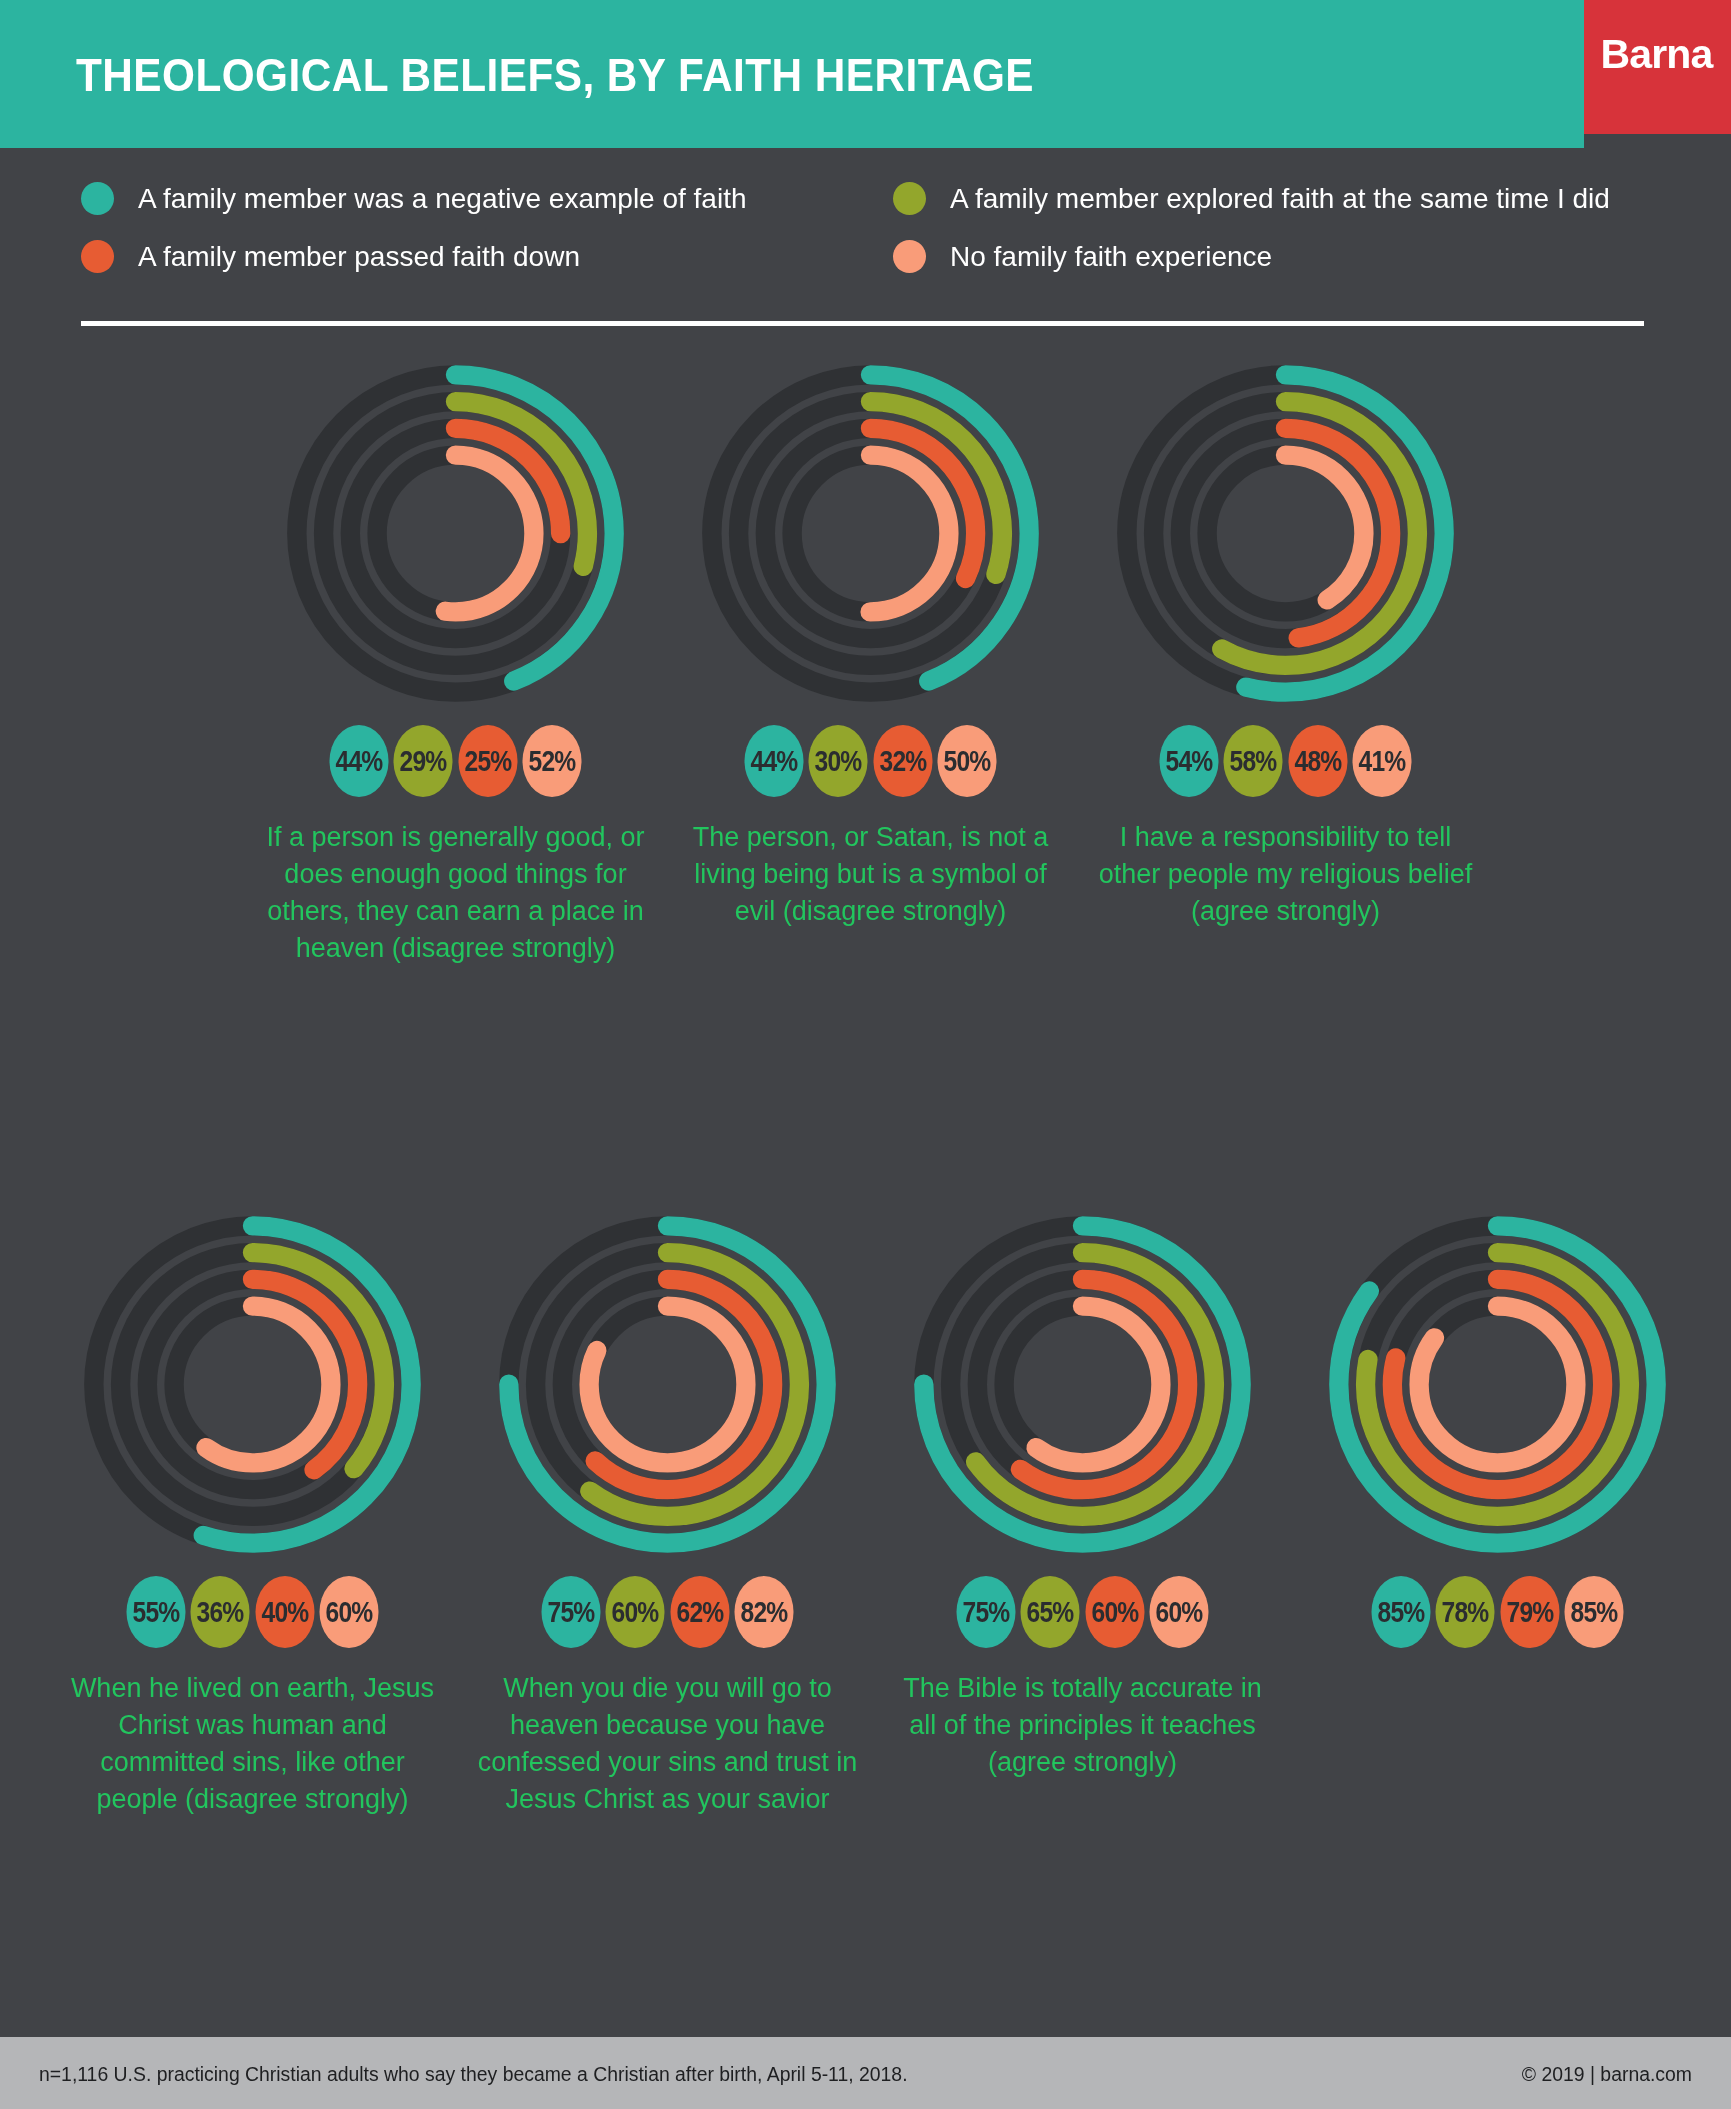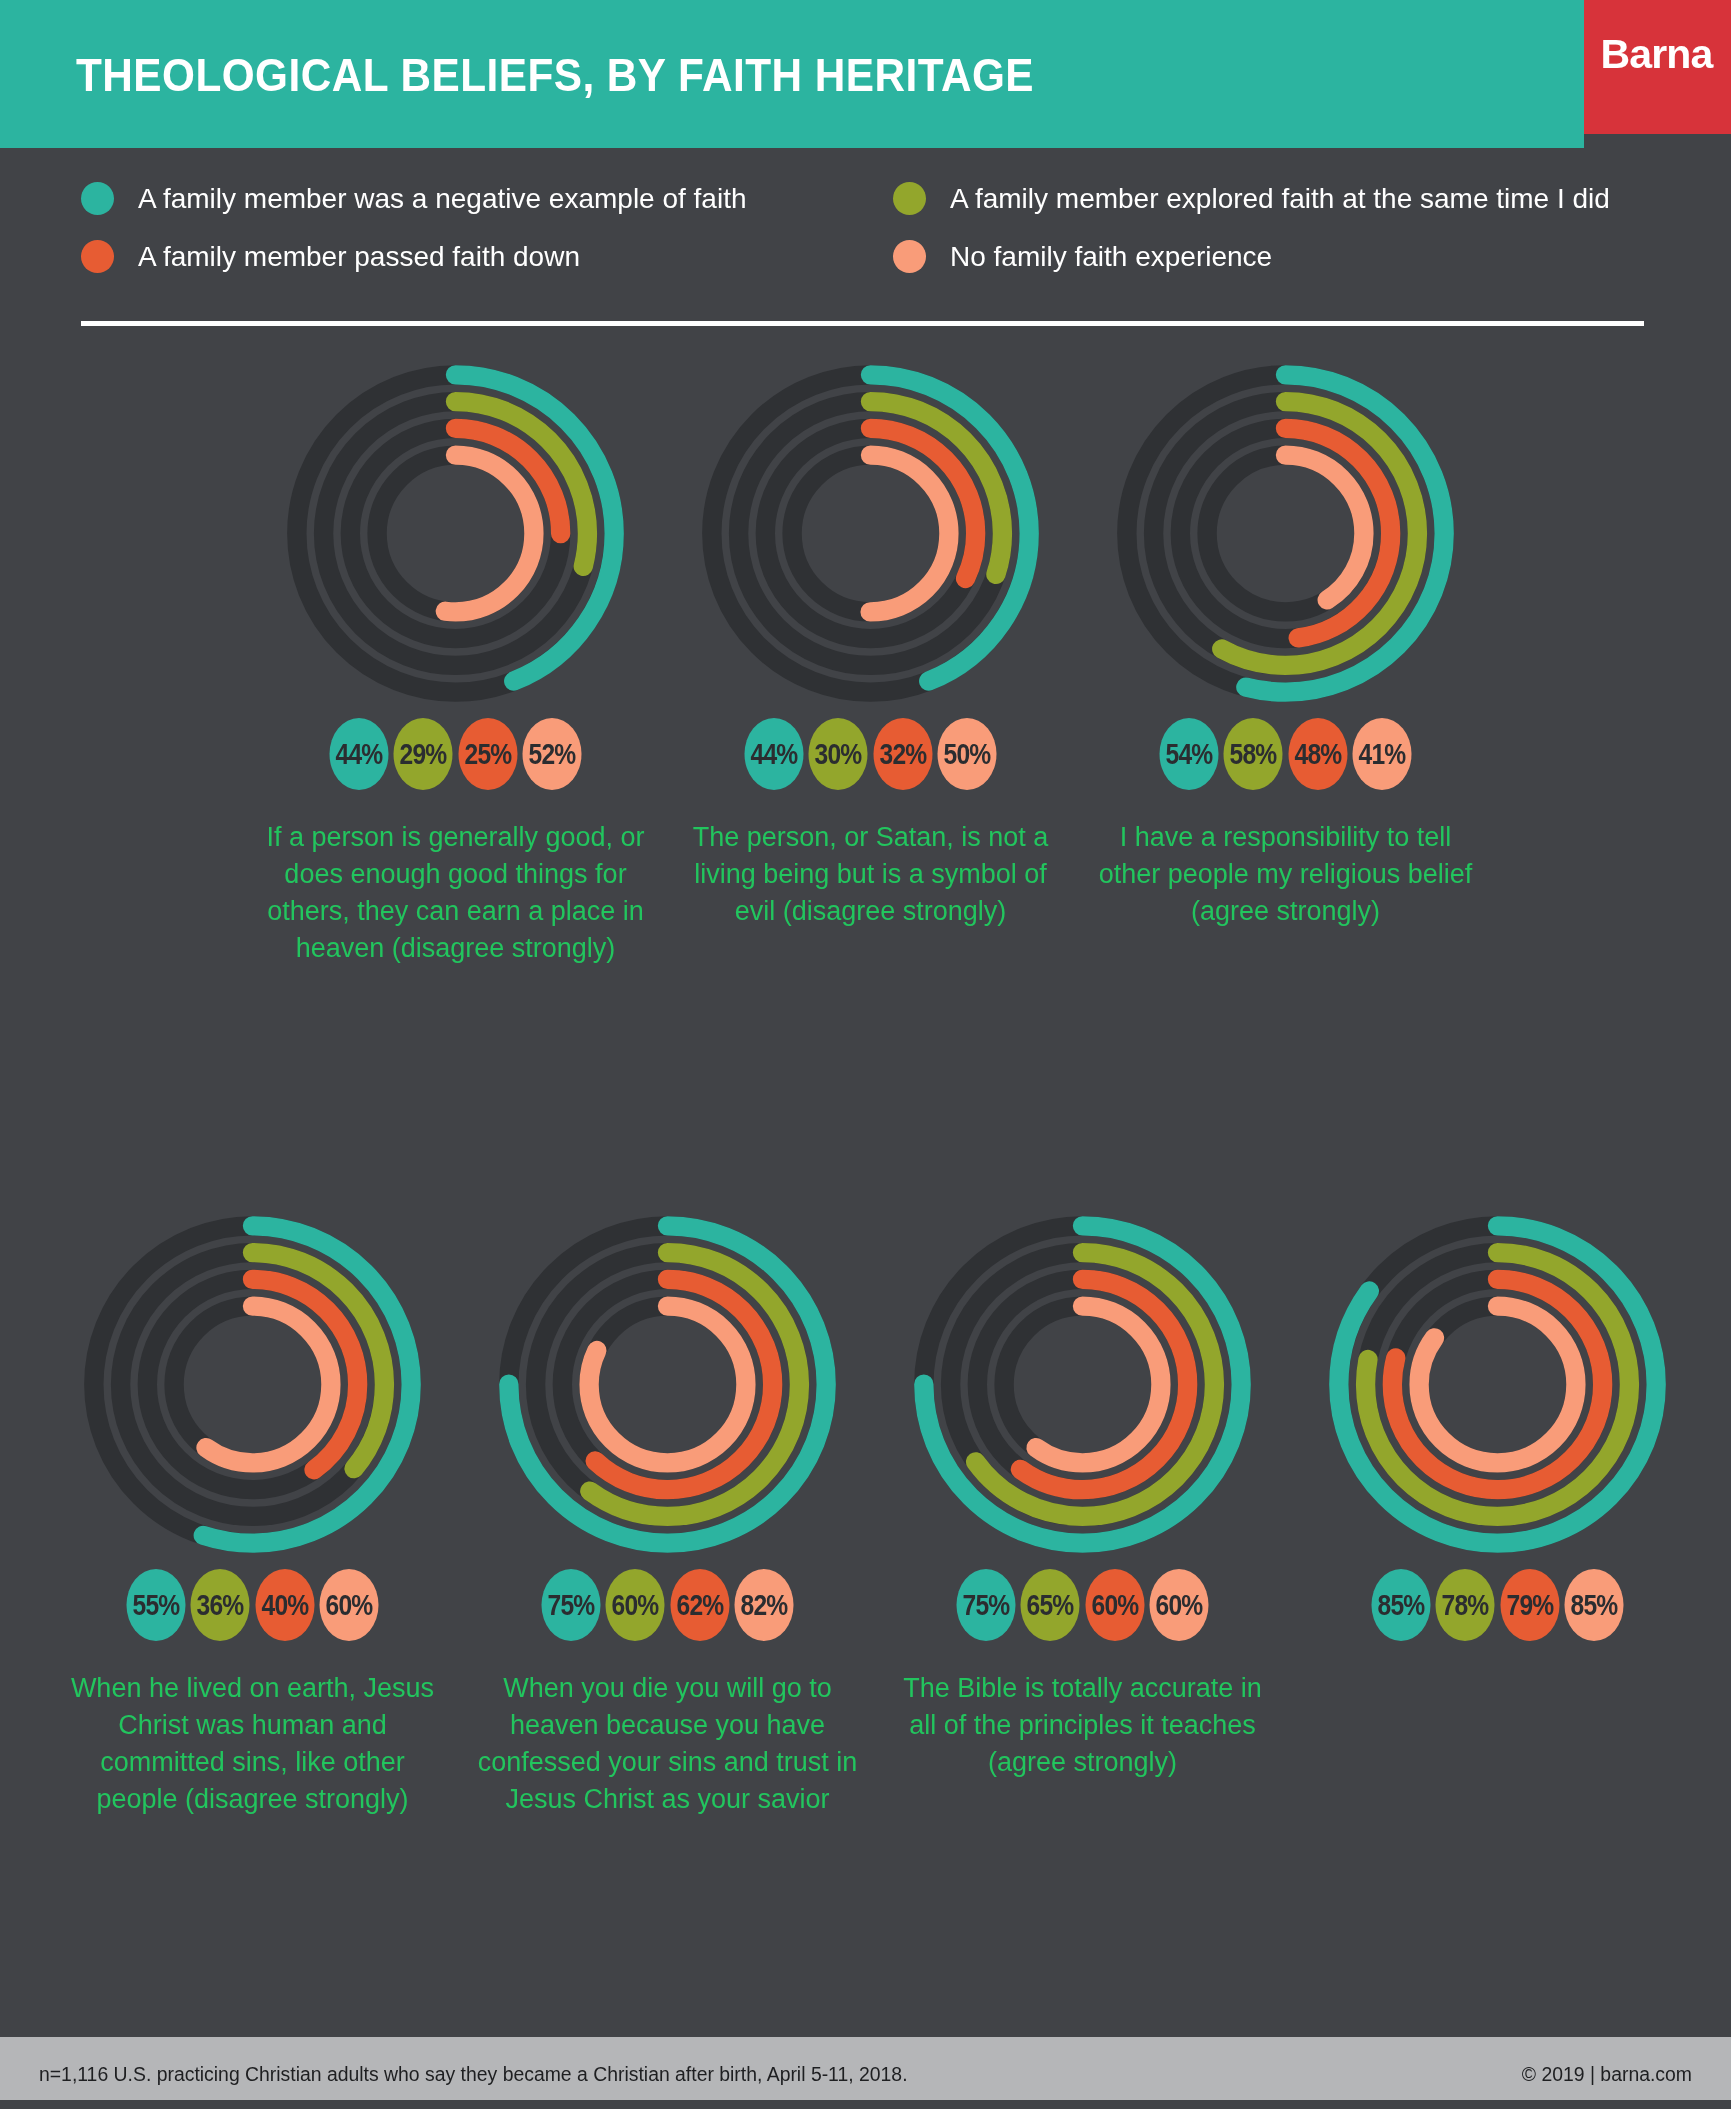--- a/index.html
+++ b/index.html
@@ -112,21 +112,21 @@
   }
   .rings svg { display: block; }
 
   .badges {
     position: relative;
     width: 369px;
     height: 79px;
     margin: 0 auto;
     display: flex;
     justify-content: center;
-    align-items: flex-start;
+    align-items: flex-end;
   }
   .badge {
     width: 72px;
     height: 72px;
     border-radius: 50%;
     margin-left: -3.7px;
     margin-right: -3.7px;
     display: flex;
     align-items: center;
     justify-content: center;
@@ -161,21 +161,21 @@
   #g4 { left: 469px;  top: 1200px; }
   #g5 { left: 884px;  top: 1200px; }
   #g6 { left: 1299px; top: 1200px; }
 
   
   #footer {
     position: absolute;
     left: 0;
     top: 2037px;
     width: 1731px;
-    height: 63px;
+    height: 73px;
     background: #b5b6b8;
   }
   #footer-note {
     position: absolute;
     left: 39px;
     top: 26px;
     font-size: 19.4px;
     color: #1e1f21;
   }
   #footer-credit {

